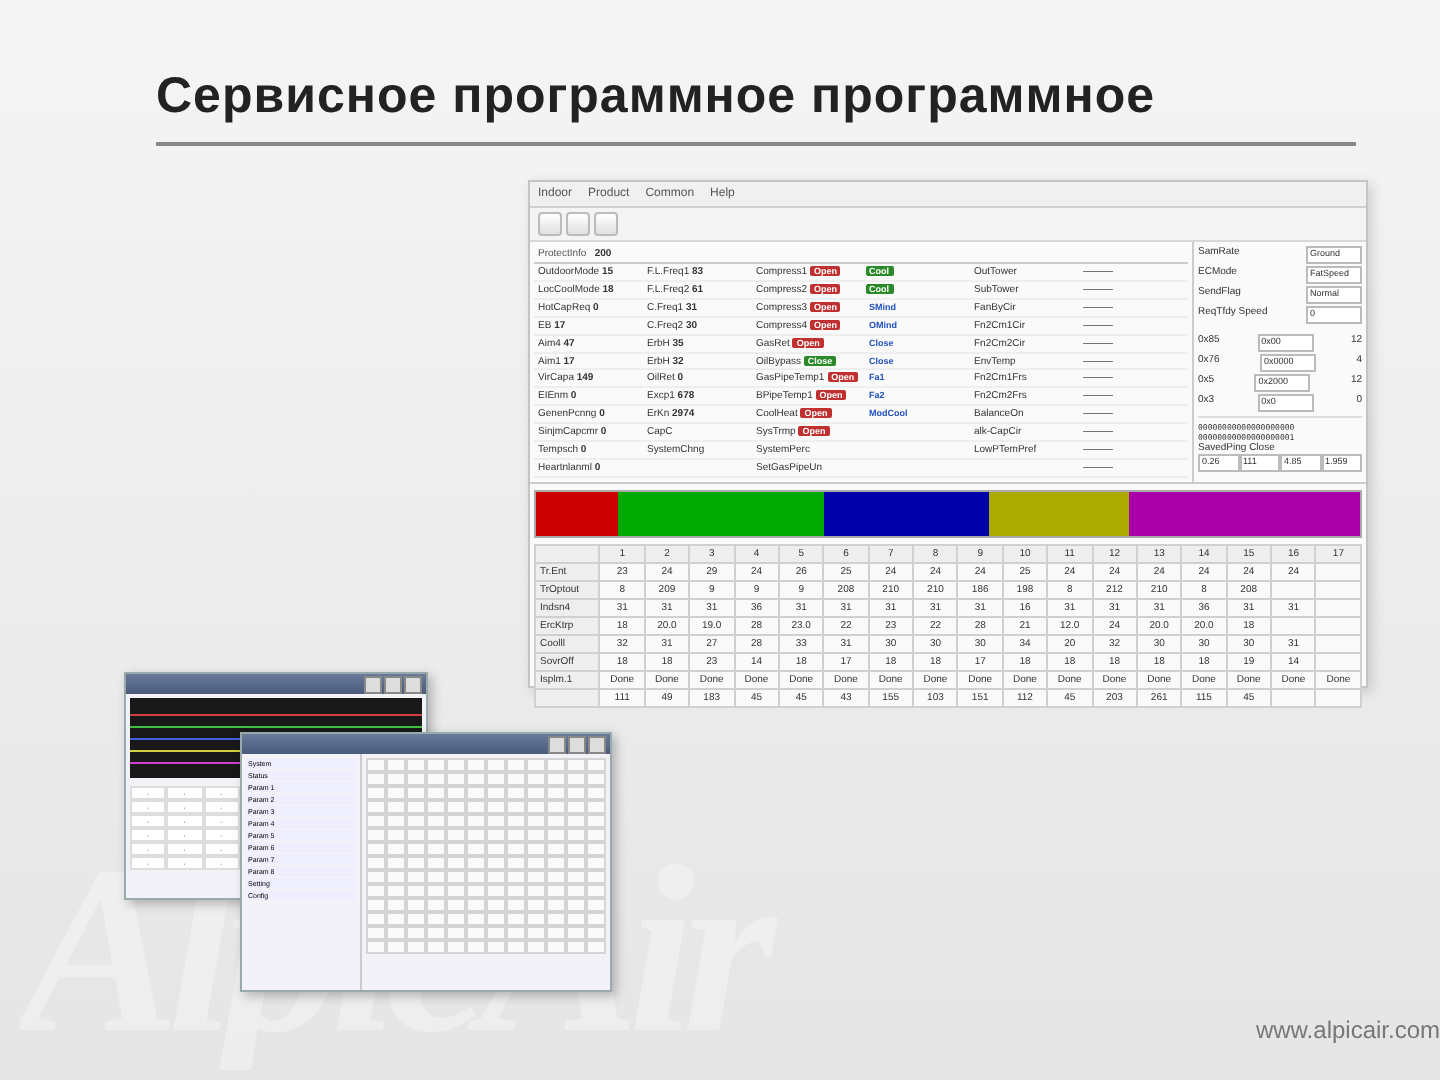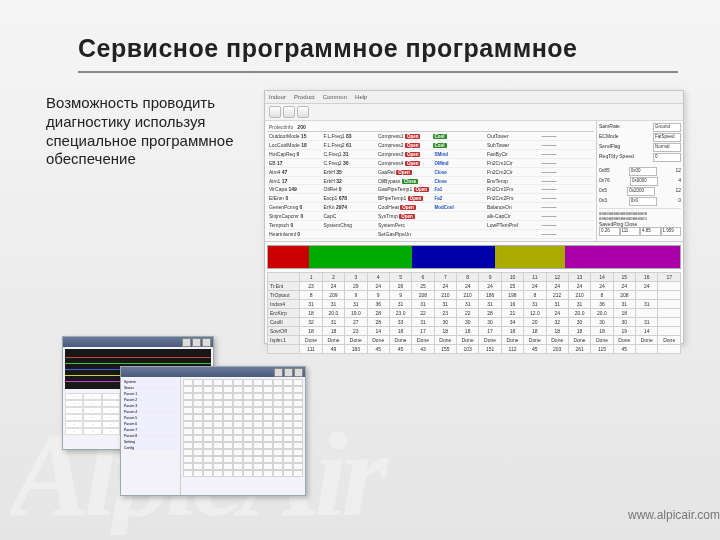--- a/index.html
+++ b/index.html
@@ -46,21 +46,20 @@
 <body>
 
 <div class="slide">
 
   <div class="watermark">AlpicAir</div>
 
   <div class="title-bar">
     <div class="title">Сервисное программное программное</div>
   </div>
 
-  <div class="body-text">Возможность проводить диагностику используя специальное программное обеспечение</div>
 
   <div class="app-window">
     <div class="app-menu">
       <span>Indoor</span>
       <span>Product</span>
       <span>Common</span>
       <span>Help</span>
     </div>
     <div class="app-toolbar">
       <div class="tb-icon"></div>

